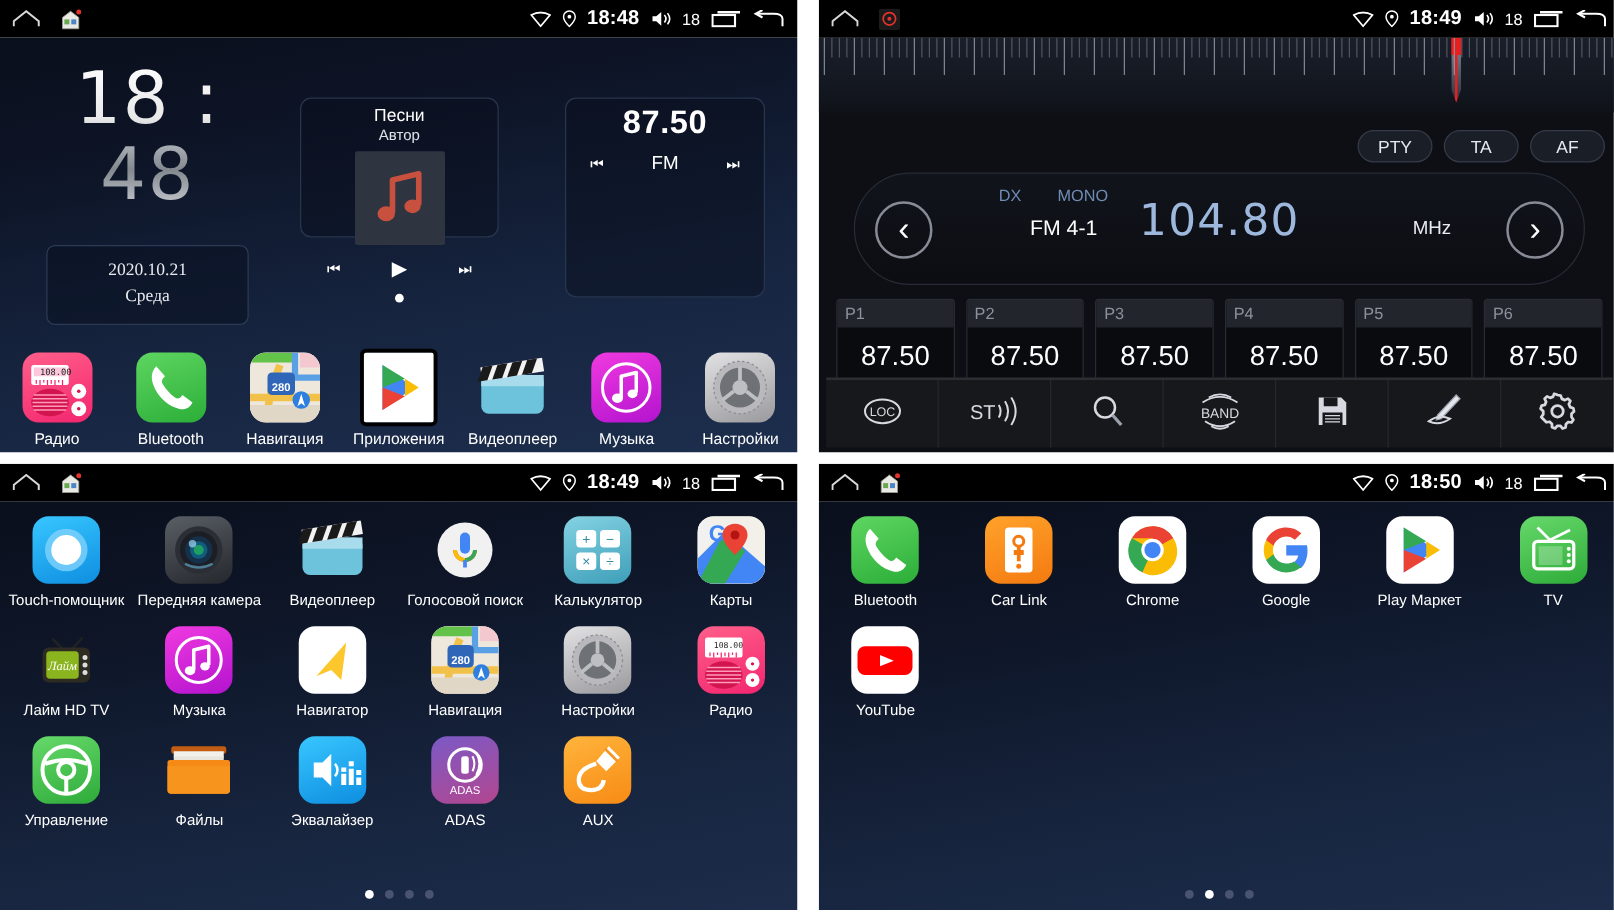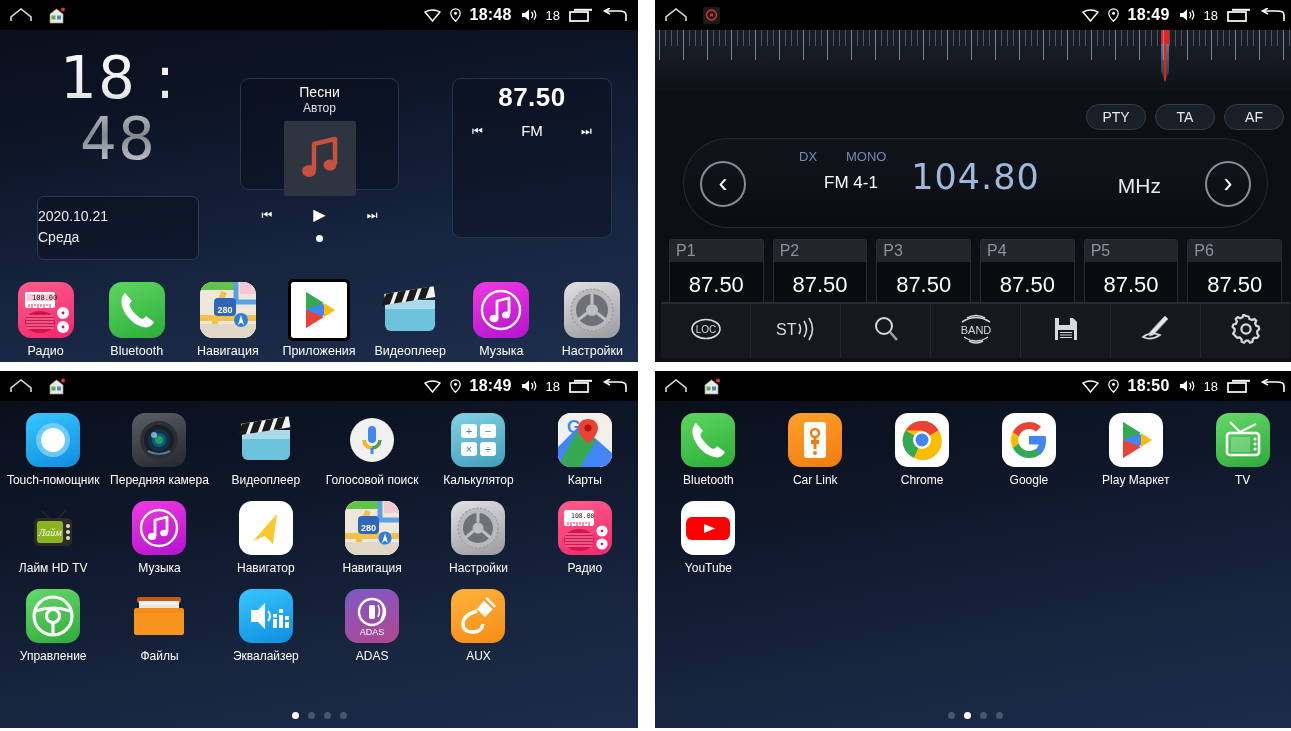--- a/index.html
+++ b/index.html
@@ -45,21 +45,21 @@
   .bigclock {
     font-size:58px; font-weight:400; letter-spacing:1px;
     background:linear-gradient(180deg,#fdfdfd 0%,#e9e9ea 38%,#a9adb4 56%,#83888f 72%,#cfd3d8 100%);
     -webkit-background-clip:text; background-clip:text; color:transparent;
     text-align:center; line-height:1.05; font-family:"DejaVu Sans", sans-serif;
   }
   .datebox {
     margin:26px auto 0; width:162px; padding:9px 0 10px;
     border:1px solid #2b3a55; border-radius:7px;
     background:rgba(10,16,32,.55);
-    text-align:left; color:#e8eaee; font-size:14px; line-height:1.55;
+    text-align:center; color:#e8eaee; font-size:14px; line-height:1.55;font-family:Liberation Serif, serif;
   }
 
   .widget {
     position:absolute; border:1px solid #27354d; border-radius:9px;
     background:rgba(8,13,26,.45);
   }
   .w-music { left:240px; top:48px; width:159px; height:112px; }
   .w-radio { left:452px; top:48px; width:160px; height:160px; }
   .w-title { text-align:center; color:#fff; font-size:14px; margin-top:5px; }
   .w-sub   { text-align:center; color:#dfe3ea; font-size:12px; margin-top:1px; }
@@ -115,26 +115,26 @@
   .arrowbtn {
     position:absolute; top:22px; width:46px; height:46px; border-radius:50%;
     border:2px solid #868b95; color:#fff; font-size:27px; line-height:41px; text-align:center;
   }
   .arrowbtn.l { left:16px; } .arrowbtn.r { right:16px; }
   .band-label { position:absolute; left:140px; top:34px; color:#fff; font-size:17px; }
   .freq-main {
     position:absolute; left:0; right:0; top:18px; text-align:center;
     color:#9db8dc; font-size:35px; letter-spacing:1px; font-family:"DejaVu Sans", sans-serif;
   }
-  .mhz { position:absolute; right:106px; top:35px; color:#e6eaf1; font-size:21px; }
+  .mhz { position:absolute; right:106px; top:35px; color:#e6eaf1; font-size:15px; }
 
   .presets { position:absolute; top:209px; left:14px; right:14px; display:flex; gap:9px; }
   .preset { flex:1; height:70px; border:1px solid #272b33; border-radius:3px; background:#0a0b0e; position:relative; }
   .preset .pn {
-    height:22px; background:#22252c; color:#8c919b; font-size:16px;
+    height:22px; background:#22252c; color:#8c919b; font-size:13px;
     padding-left:6px; line-height:22px;
   }
   .preset .pv { text-align:center; color:#fff; font-size:22px; margin-top:10px; }
 
   .rtoolbar {
     position:absolute; left:6px; right:6px; bottom:4px; height:56px;
     display:flex; background:#17181c; border-top:2px solid #2b2d33;
   }
   .rtool { flex:1; display:flex; align-items:center; justify-content:center;
            border-right:1px solid #25272c; color:#dfe2e8; }

